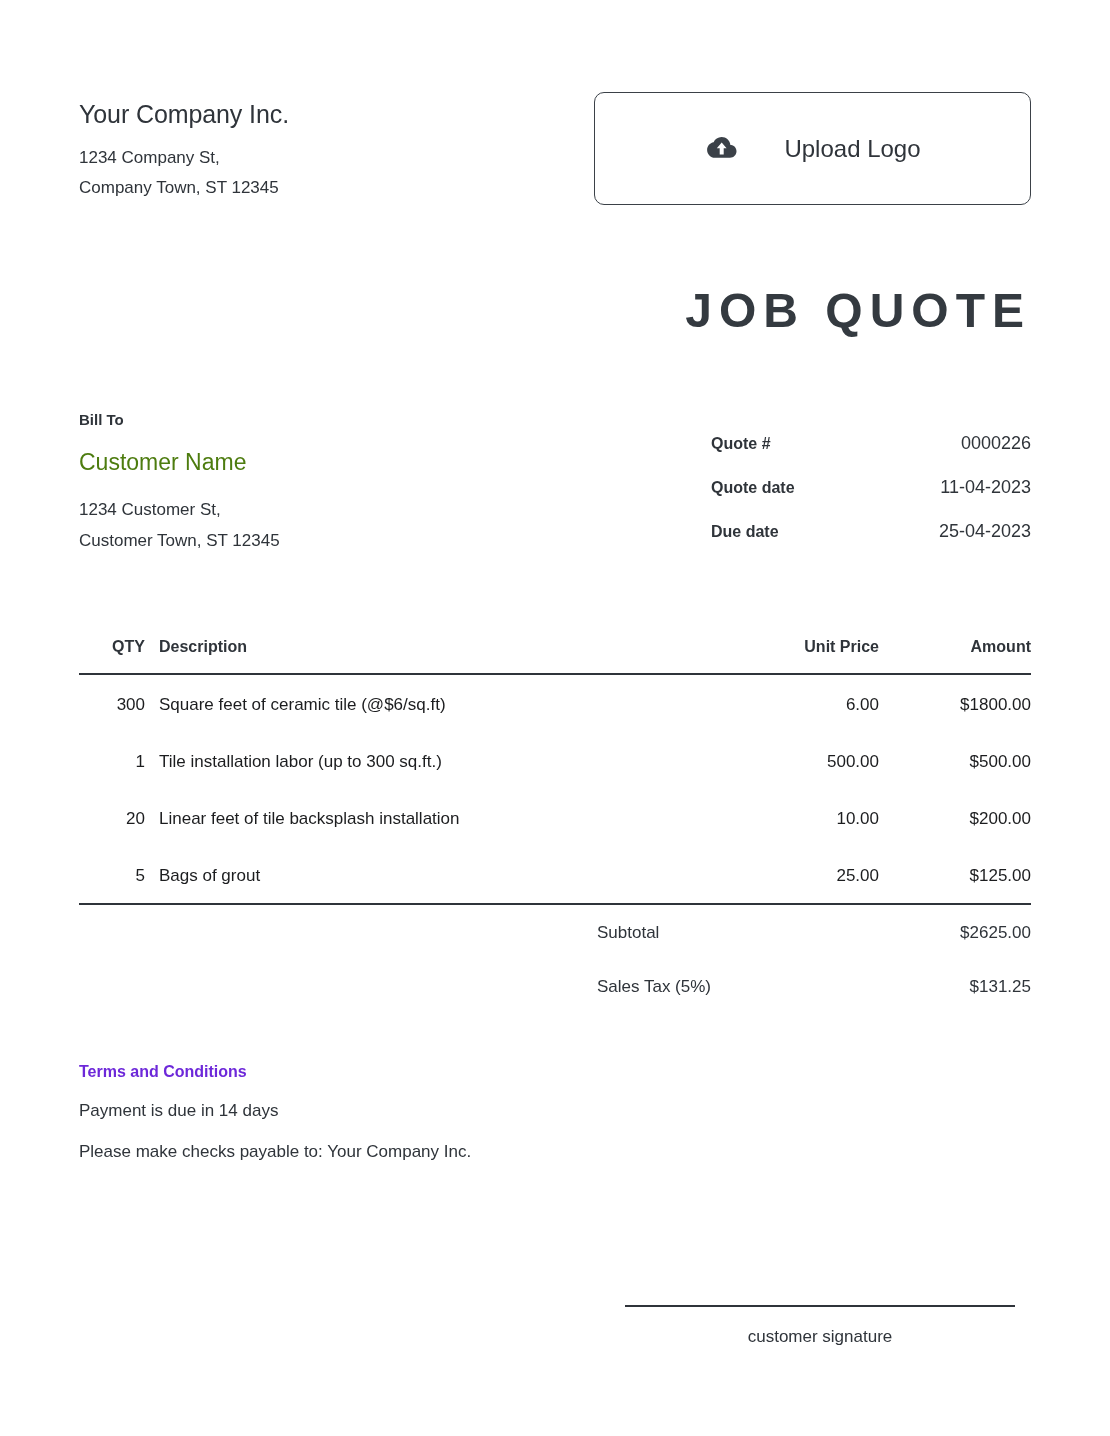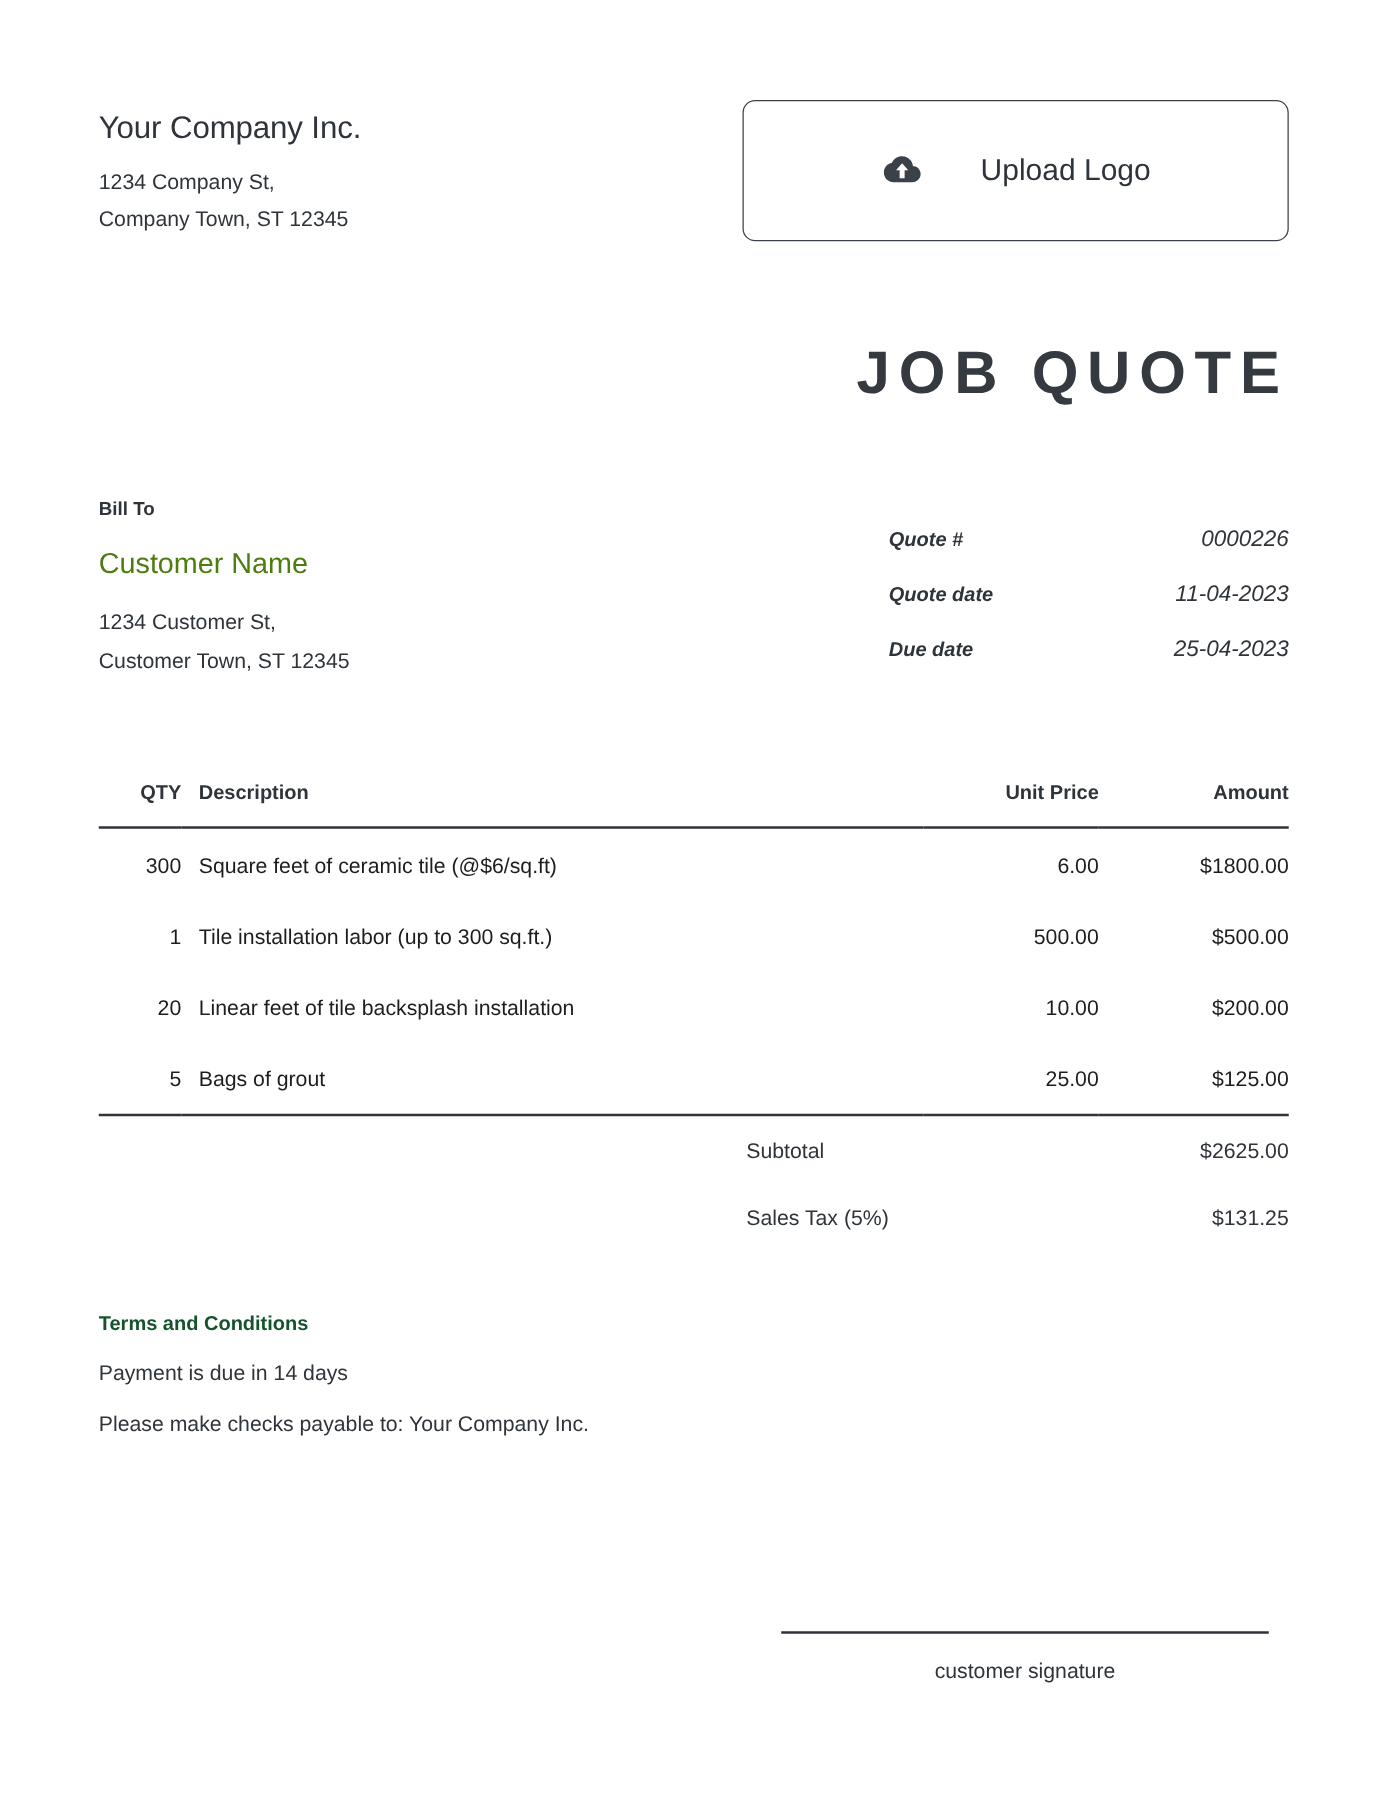--- a/index.html
+++ b/index.html
@@ -12,21 +12,21 @@
     height: 1436px;
     font-family: "Liberation Sans", sans-serif;
     color: #2f343a;
     -webkit-font-smoothing: antialiased;
   }
   .page {
     position: relative;
     width: 1110px;
     height: 1436px;
     box-sizing: border-box;
-    padding: 0 79px;
+    padding: 12px 79px;
   }
 
   
   .header {
     display: flex;
     justify-content: space-between;
     align-items: flex-start;
     padding-top: 80px;
   }
   .company-block { padding-top: 8px; }
@@ -97,21 +97,20 @@
   }
   .customer-addr {
     font-size: 17px;
     line-height: 1.8;
     color: #2f343a;
   }
 
   .meta {
     width: 320px;
     padding-top: 22px;
-    font-style: italic;
   }
   .meta-row {
     display: flex;
     justify-content: space-between;
     align-items: baseline;
     margin-bottom: 23px;
   }
   .meta-row:last-child { margin-bottom: 0; }
   .meta-key {
     font-size: 16px;
@@ -176,21 +175,21 @@
     border-bottom: 2px solid #2f343a;
     font-weight: 700;
     font-size: 18px;
   }
 
   
   .terms { margin-top: 50px; }
   .terms-title {
     font-size: 16px;
     font-weight: 700;
-    color: #14532d;
+    color: #6d28d9;
     margin-bottom: 20px;
   }
   .terms-line {
     font-size: 17px;
     font-weight: 400;
     color: #2f343a;
     margin-bottom: 21px;
   }
   .terms-line:last-child { margin-bottom: 0; }
 

